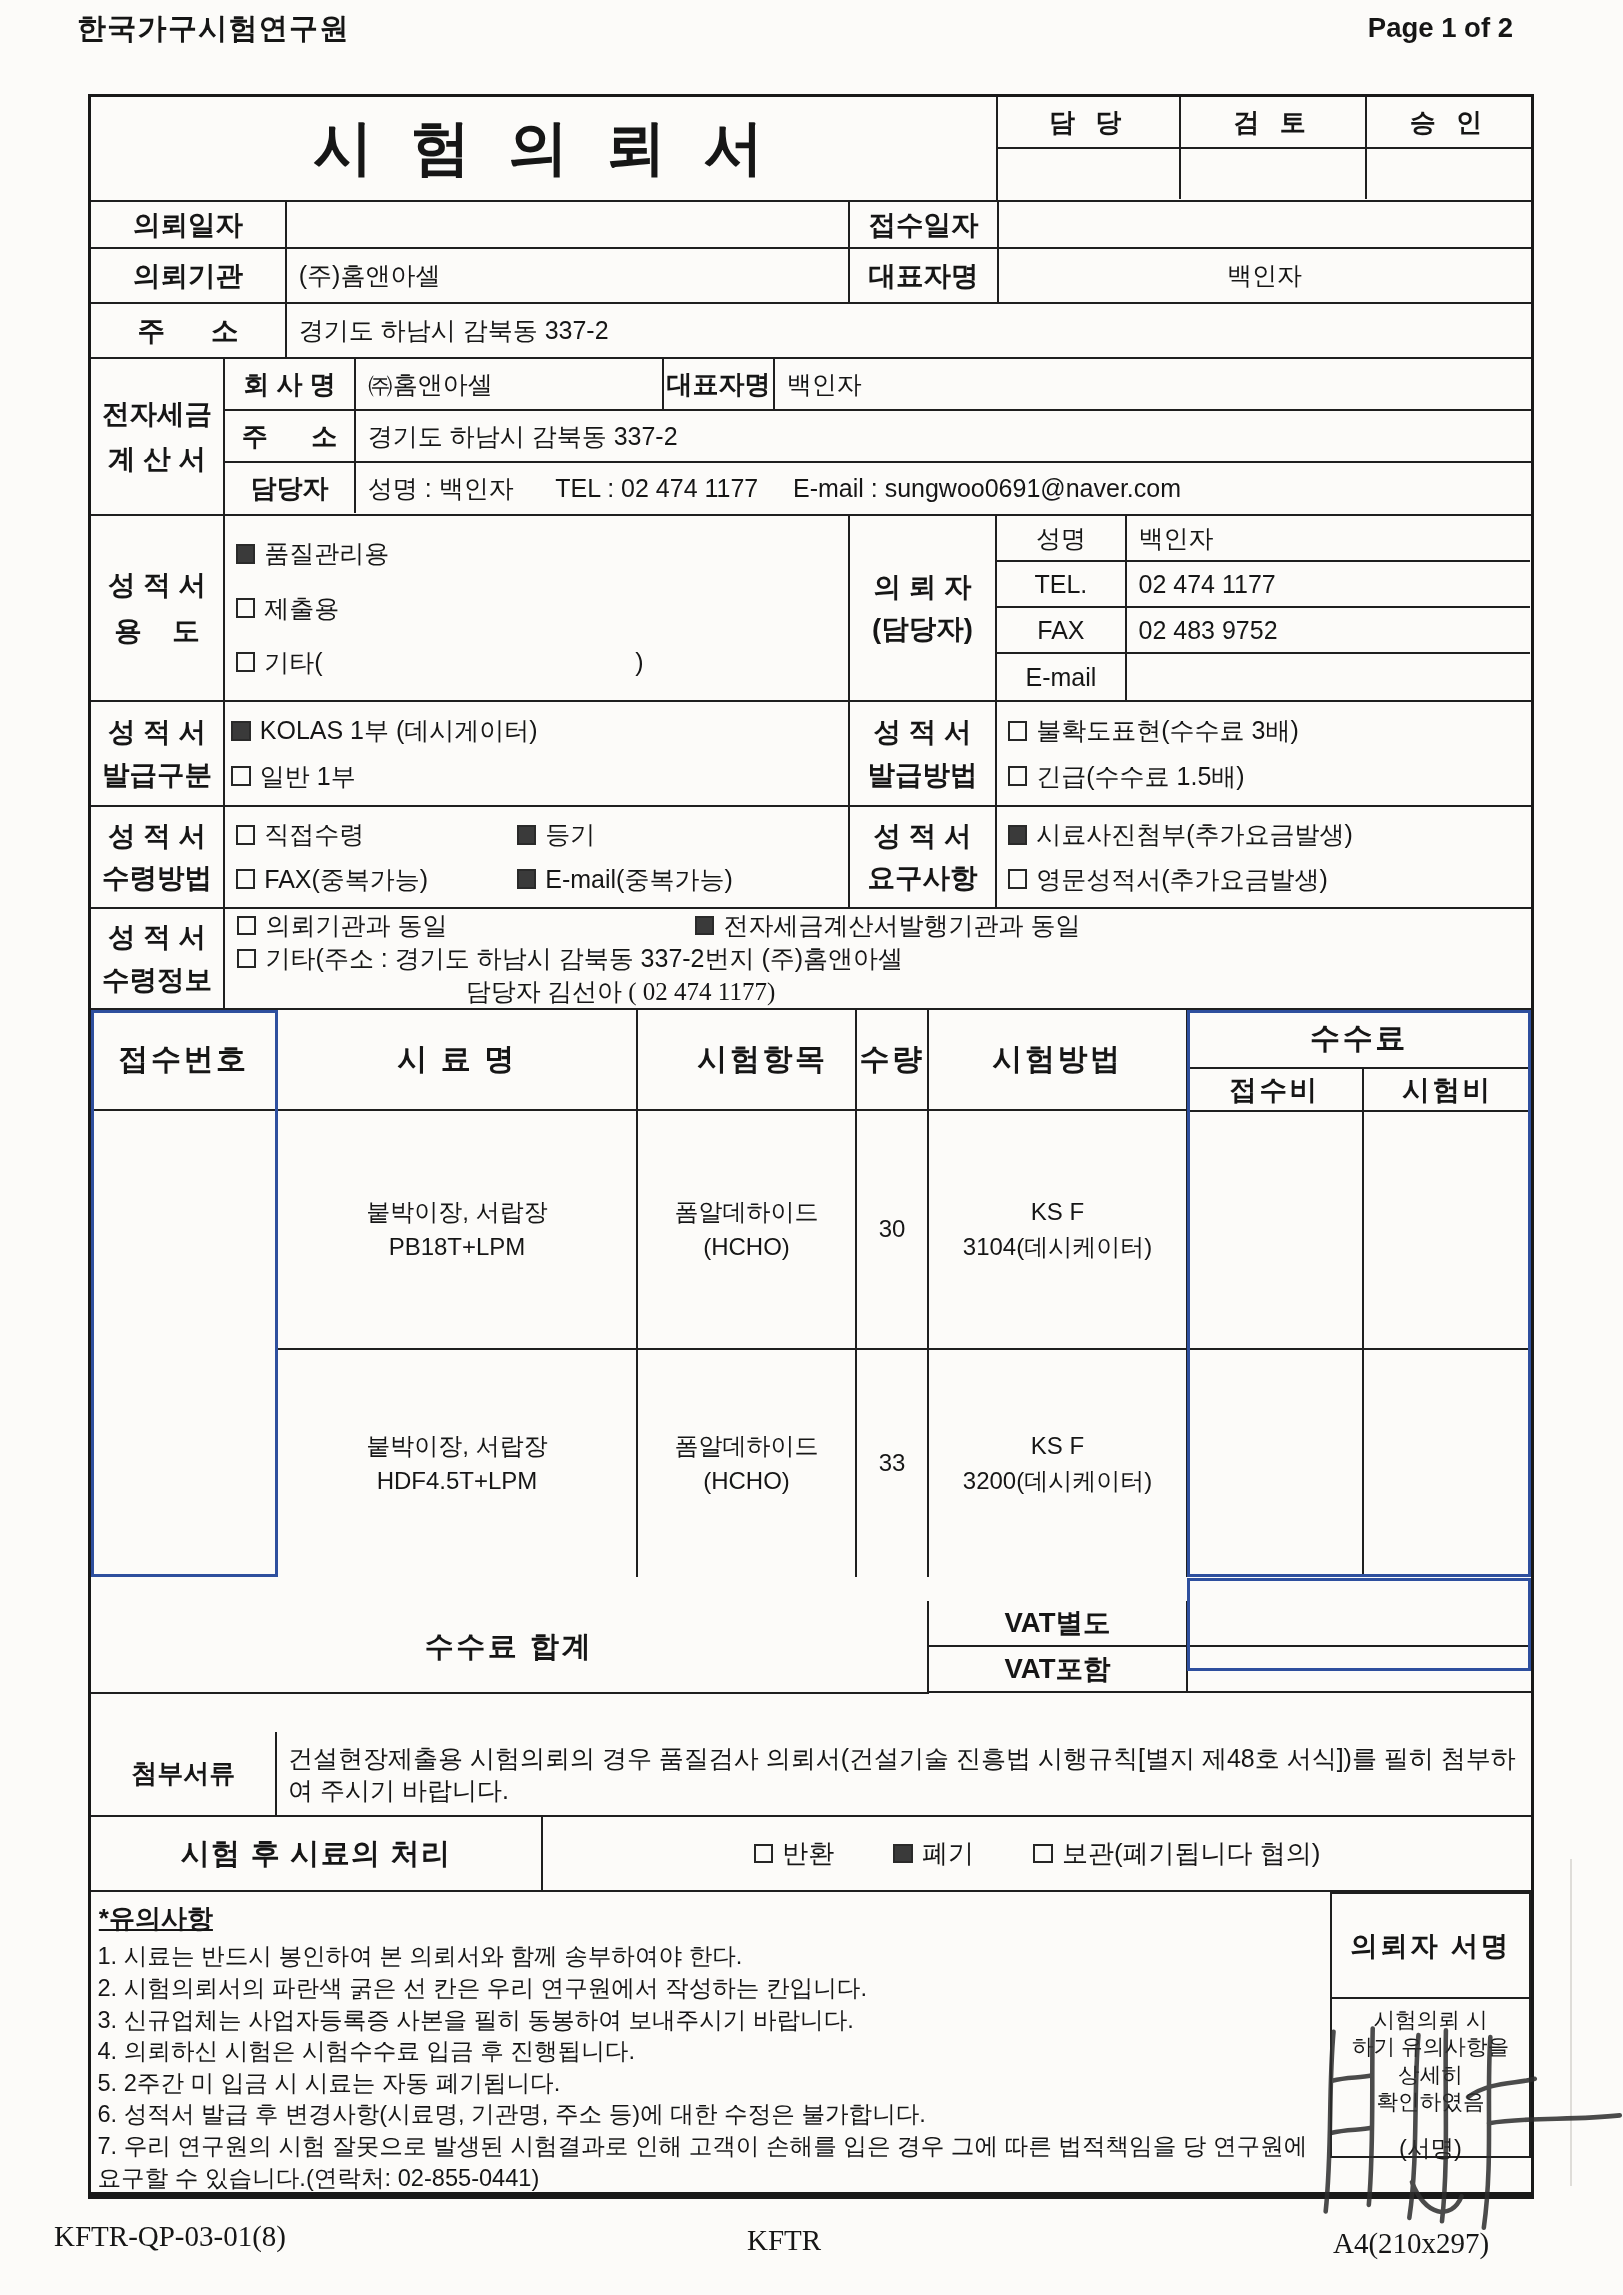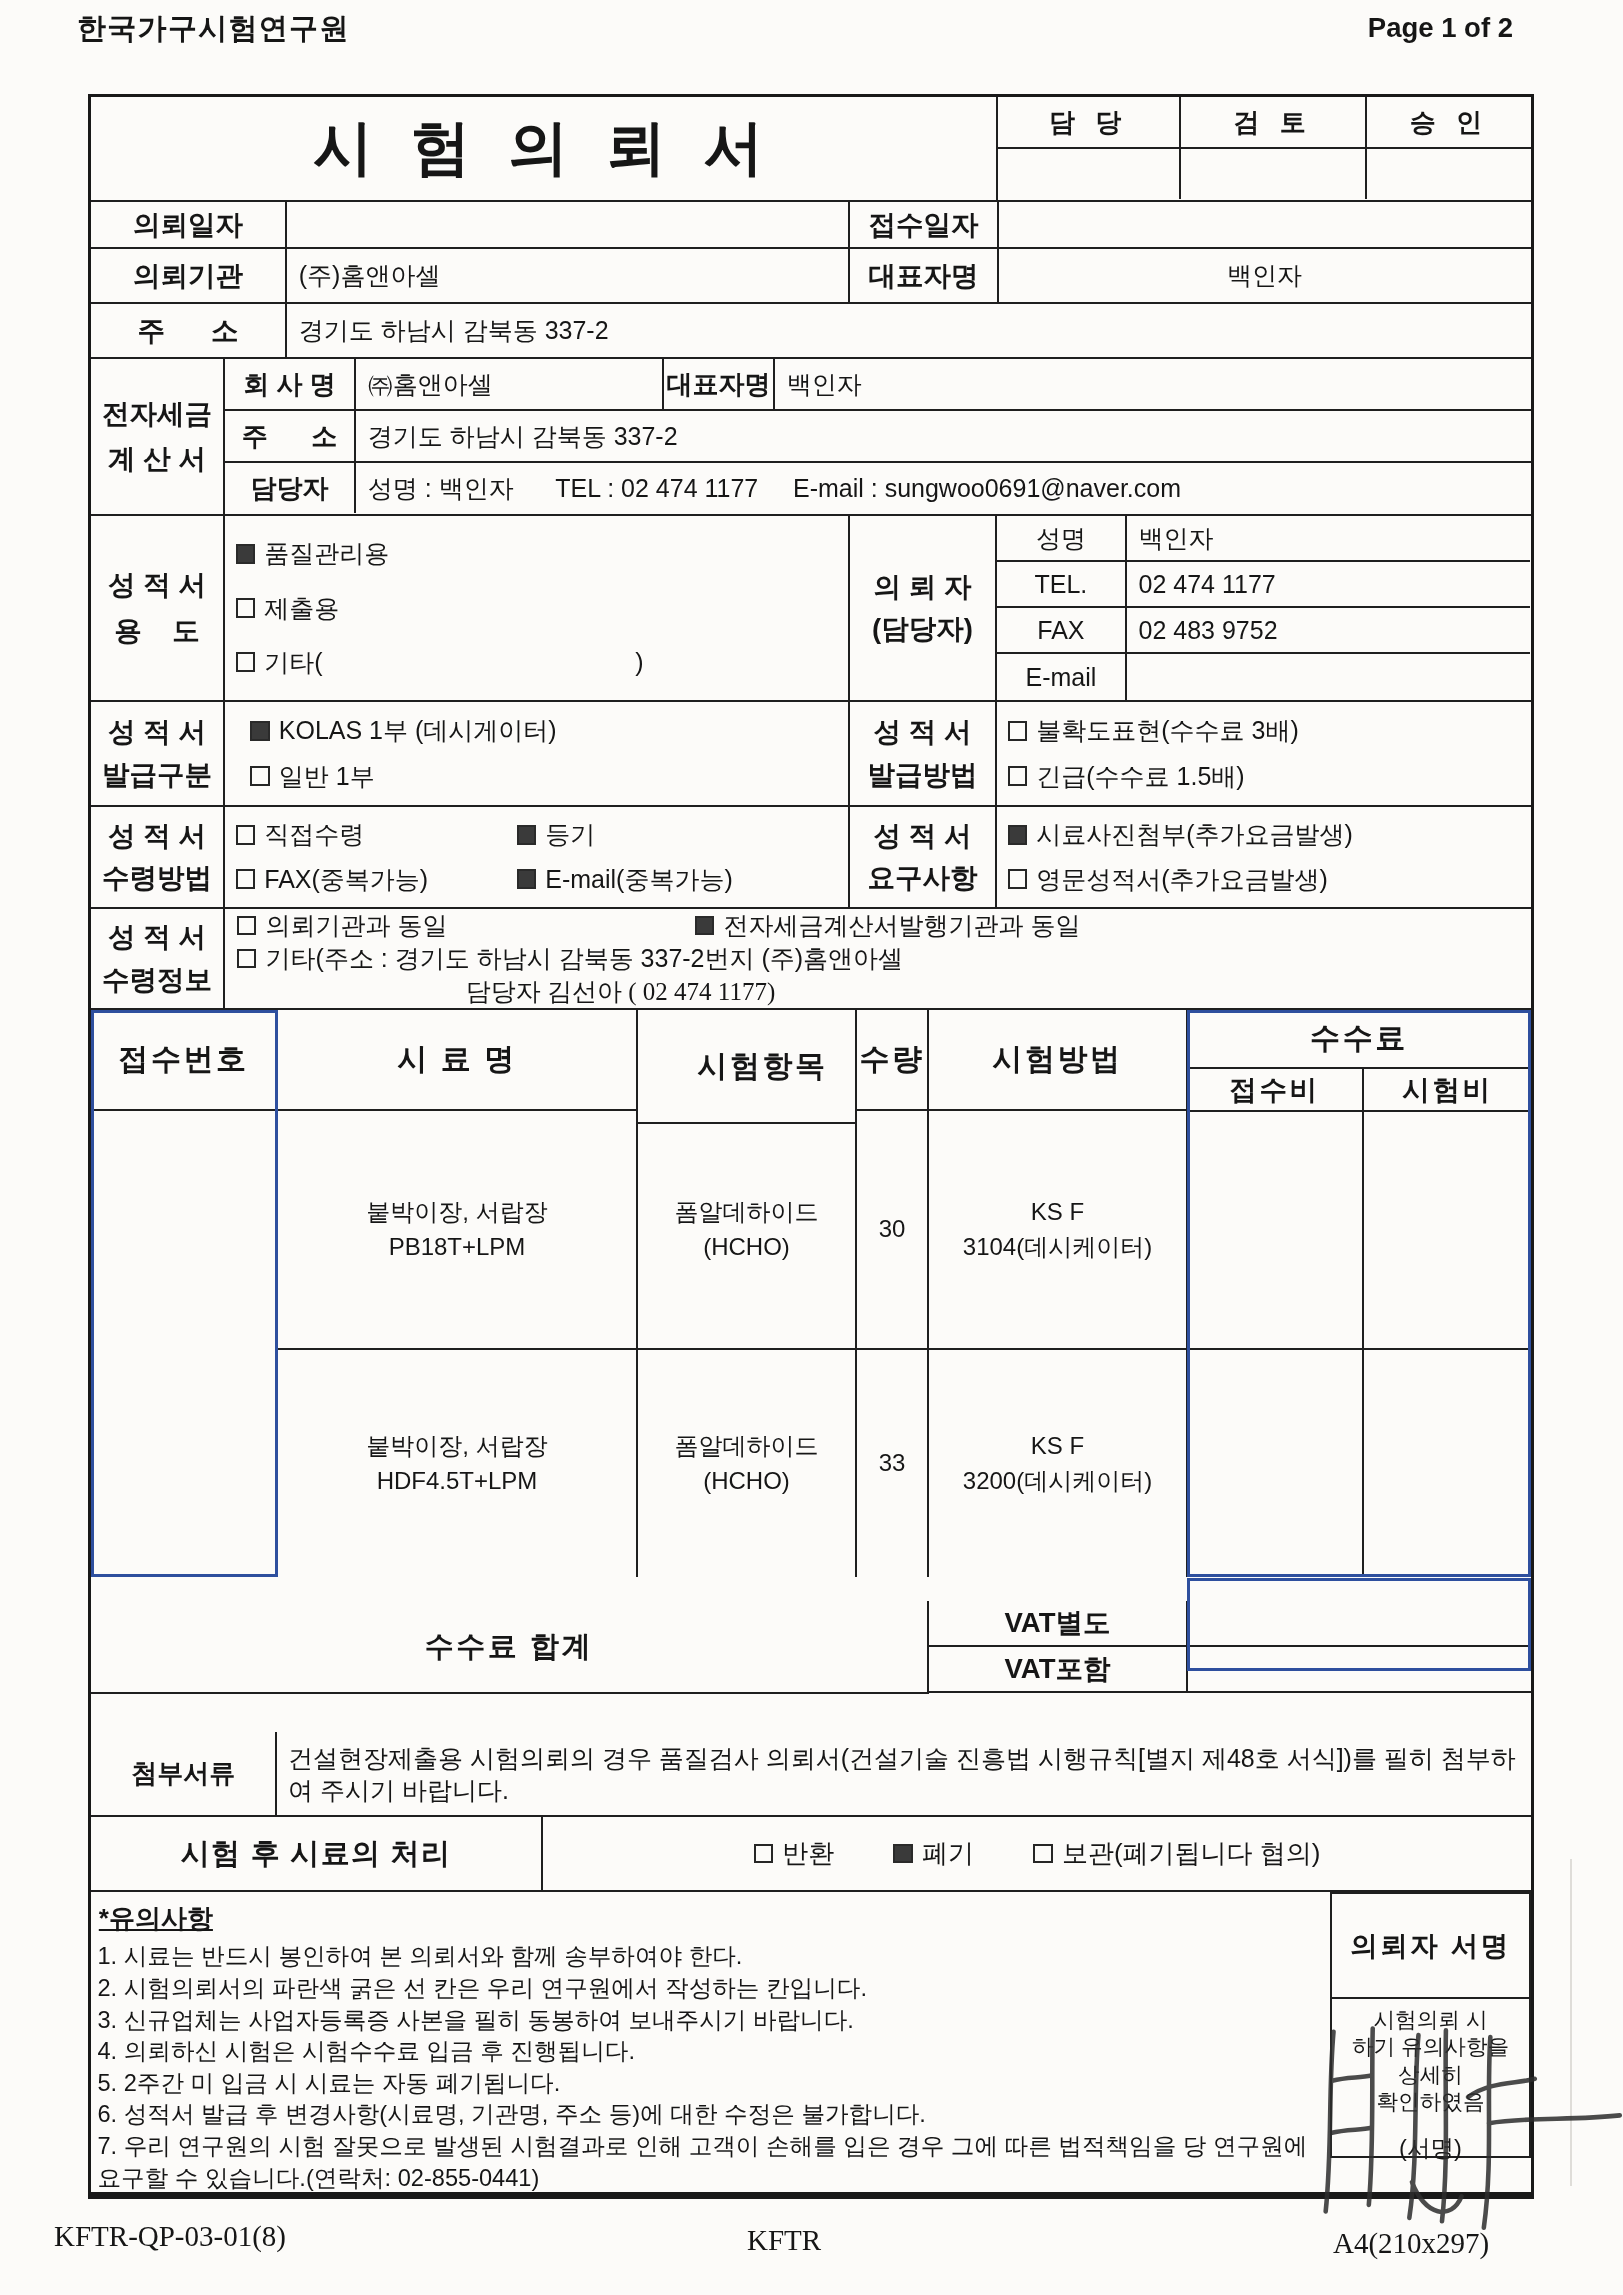--- a/index.html
+++ b/index.html
@@ -188,21 +188,21 @@
           <div class="cell val pl" style="width:404px;"></div>
         </div>
       </div>
     </div>
 
     <div class="row bb" style="top:605px;height:105px;">
       <div class="cell col cen br" style="width:134px;gap:6.5px;">
         <span class="lbl">성 적 서</span>
         <span class="lbl">발급구분</span>
       </div>
-      <div class="cell col br" style="width:625px;align-items:flex-start;justify-content:space-evenly;padding-left:25px;">
+      <div class="cell col br" style="width:625px;align-items:flex-start;justify-content:space-evenly;padding-left:6px;">
         <div class="opt">
           <span class="cb filled"></span>
           <span>KOLAS 1부 (데시게이터)</span>
         </div>
         <div class="opt">
           <span class="cb"></span>
           <span>일반 1부</span>
         </div>
       </div>
       <div class="cell col cen br" style="width:147px;gap:6.5px;">
@@ -285,21 +285,21 @@
           <span>기타(주소 : 경기도 하남시 감북동 337-2번지 (주)홈앤아셀</span>
         </div>
         <div class="val" style="padding-left:229px;font-family:Liberation Serif, serif;">담당자 김선아 ( 02 474 1177)</div>
       </div>
     </div>
 
     <div class="tbl">
 
       <div class="tc th" style="left:0;top:0;width:187px;height:101px;">접수번호</div>
       <div class="tc th" style="left:187px;top:0;width:360px;height:101px;">시 료 명</div>
-      <div class="tc th" style="left:547px;top:0;width:219px;height:114px;padding-left:32px;">시험항목</div>
+      <div class="tc th" style="left:547px;top:0;width:219px;height:101px;padding-left:32px;">시험항목</div>
       <div class="tc th" style="left:766px;top:0;width:72px;height:101px;">수량</div>
       <div class="tc th" style="left:838px;top:0;width:259px;height:101px;">시험방법</div>
       <div class="tc th noR" style="left:1096px;top:0;width:344px;height:59px;">수수료</div>
       <div class="tc th" style="left:1096px;top:59px;width:177px;height:43px;font-size:27.5px;">접수비</div>
       <div class="tc th noR" style="left:1273px;top:59px;width:167px;height:43px;font-size:27.5px;">시험비</div>
 
       <div class="tc td noB" style="left:0;top:101px;width:187px;height:466px;"></div>
 
       <div class="tc td" style="left:187px;top:101px;width:360px;height:239px;">
         <div><span>붙박이장, 서랍장</span><br>

